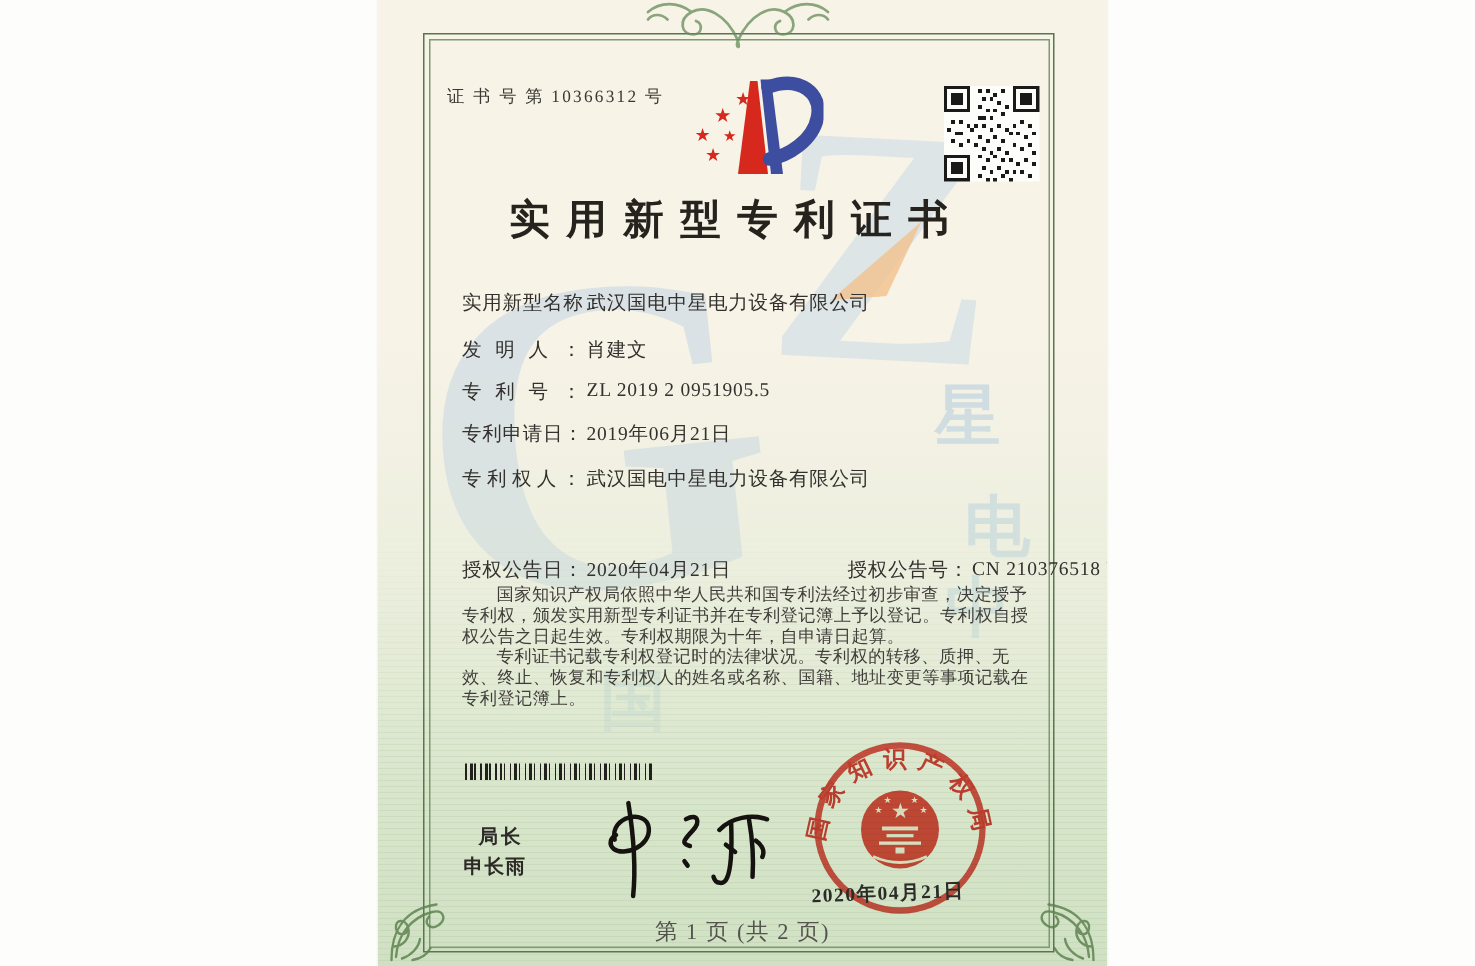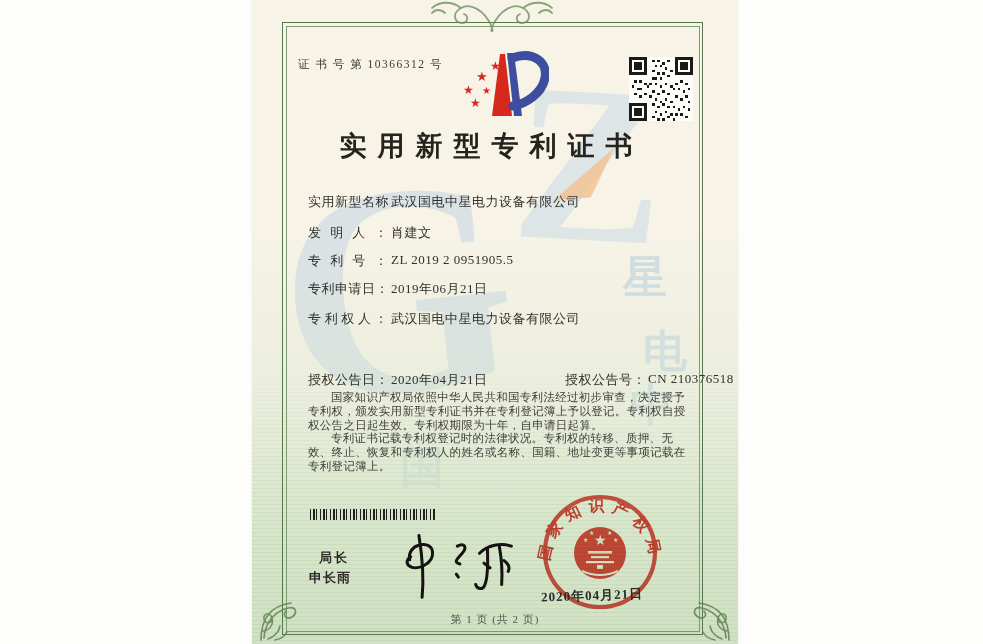--- a/index.html
+++ b/index.html
@@ -85,21 +85,21 @@
   }
   .signature{position:absolute;left:128px;top:528px;width:160px;height:75px;transform:rotate(-2deg);}
   .seal{position:absolute;left:283px;top:487px;width:130px;height:130px;
     opacity:0.92;mix-blend-mode:multiply;}
   .seal-date{
     position:absolute;left:289px;top:586px;width:140px;font-size:13px;
     color:#2b2b28;letter-spacing:1px;transform:rotate(-2deg);font-weight:600;
   }
   .footer{
     position:absolute;left:0;top:612px;width:100%;text-align:center;
-    font-size:11px;color:#55534e;letter-spacing:1px;
+    font-size:15px;color:#55534e;letter-spacing:1px;
   }
   
   .wm{position:absolute;pointer-events:none;}
   .wm-letter{
     font-weight:700;color:rgba(171,201,228,0.38);
     font-family:"Liberation Serif", serif;line-height:1;
   }
   .wm-char{
     font-weight:700;color:rgba(166,198,226,0.50);font-size:44px;line-height:1;
   }

